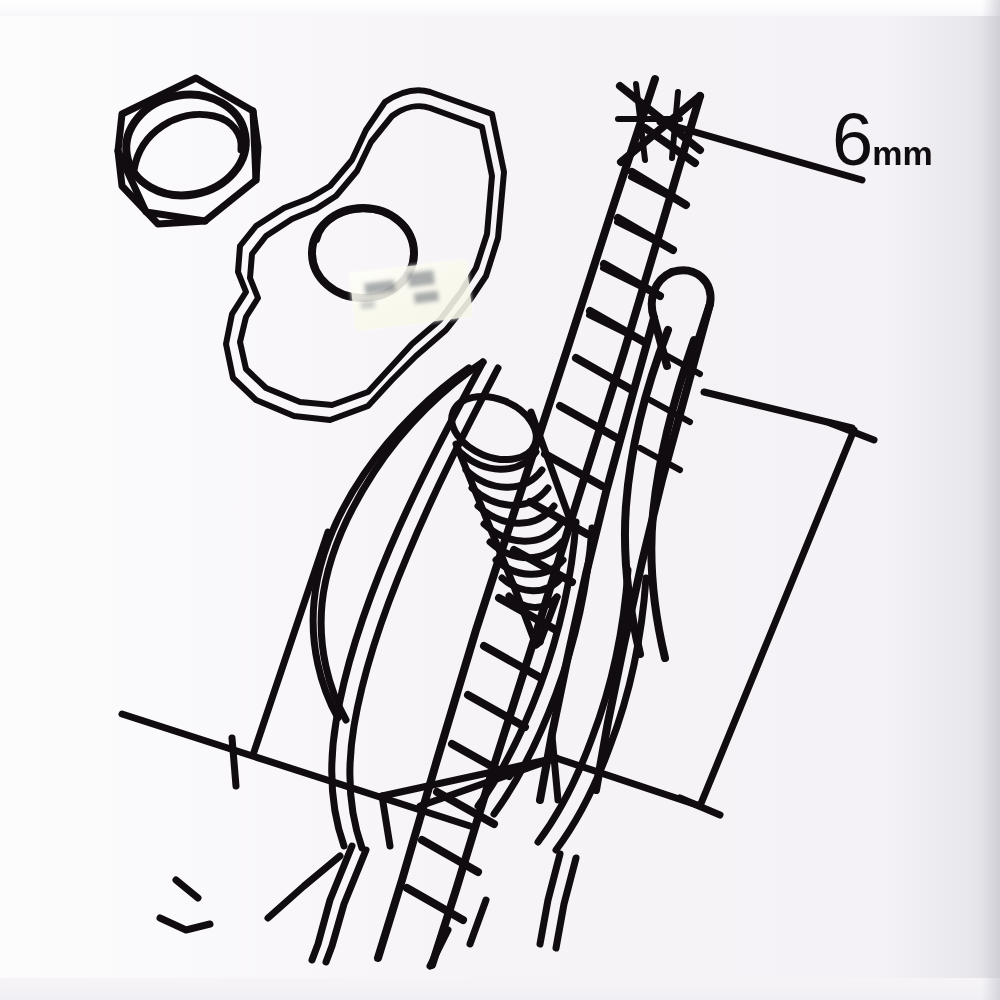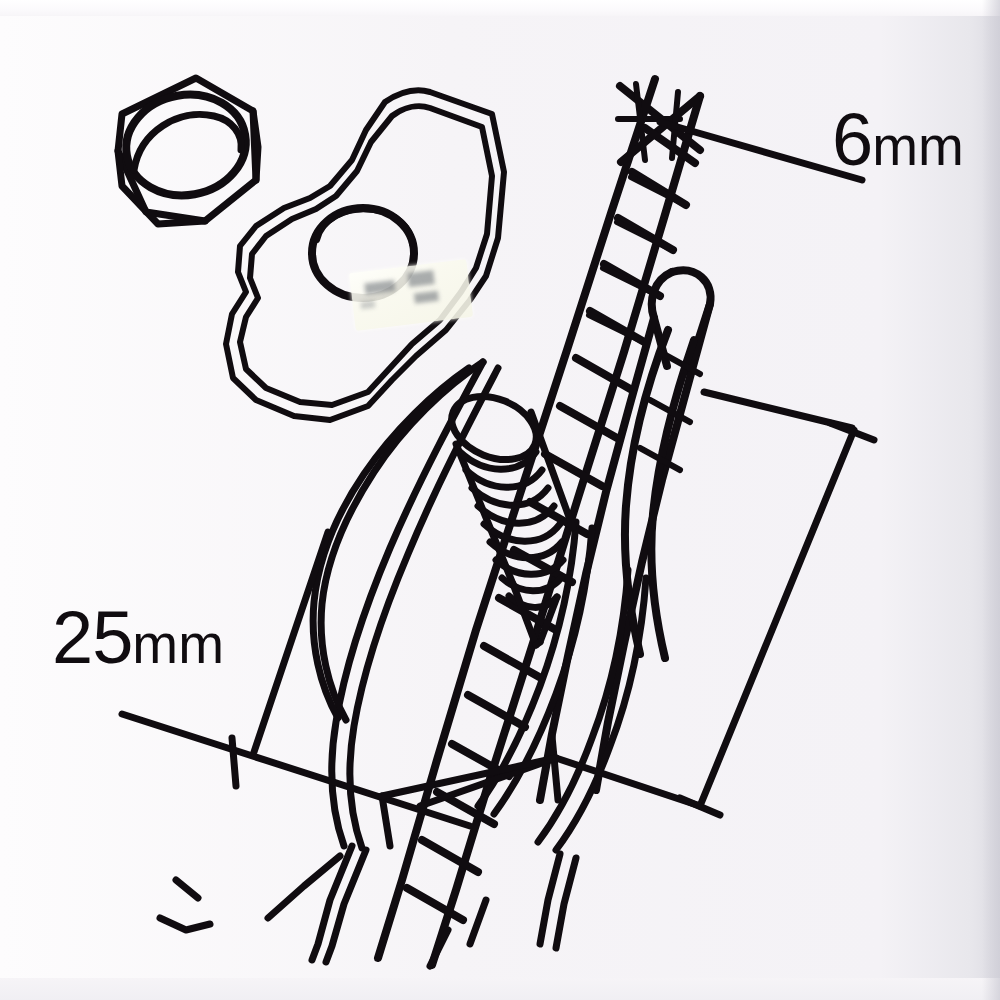--- a/index.html
+++ b/index.html
@@ -54,22 +54,22 @@
     line-height: 1;
     white-space: nowrap;
     user-select: none;
   }
   .dim-label .num {
     font-size: 74px;
     font-weight: 400;
     letter-spacing: -1px;
   }
   .dim-label .unit {
-    font-size: 55px;
-    font-weight: 400;
+    font-size: 34px;
+    font-weight: 700;
     letter-spacing: 0px;
   }
   #label-6mm  { left: 832px; top: 103px; }
   #label-25mm { left: 52px;  top: 601px; }
   #label-30mm { left: 754px; top: 748px; }
 
   
   #plastic-film {
     position: absolute;
     left: 352px; top: 266px;
@@ -339,18 +339,15 @@
     <div class="smudge s1"></div>
     <div class="smudge s2"></div>
     <div class="smudge s3"></div>
     <div class="smudge s4"></div>
   </div>
 
   <div class="dim-label" id="label-6mm">
     <span class="num">6</span><span class="unit">mm</span>
   </div>
 
-  <div class="dim-label" id="label-25mm">
-    <span class="num">25</span><span class="unit">mm</span>
-  </div>
 
 
 </div>
 
 </body></html>

